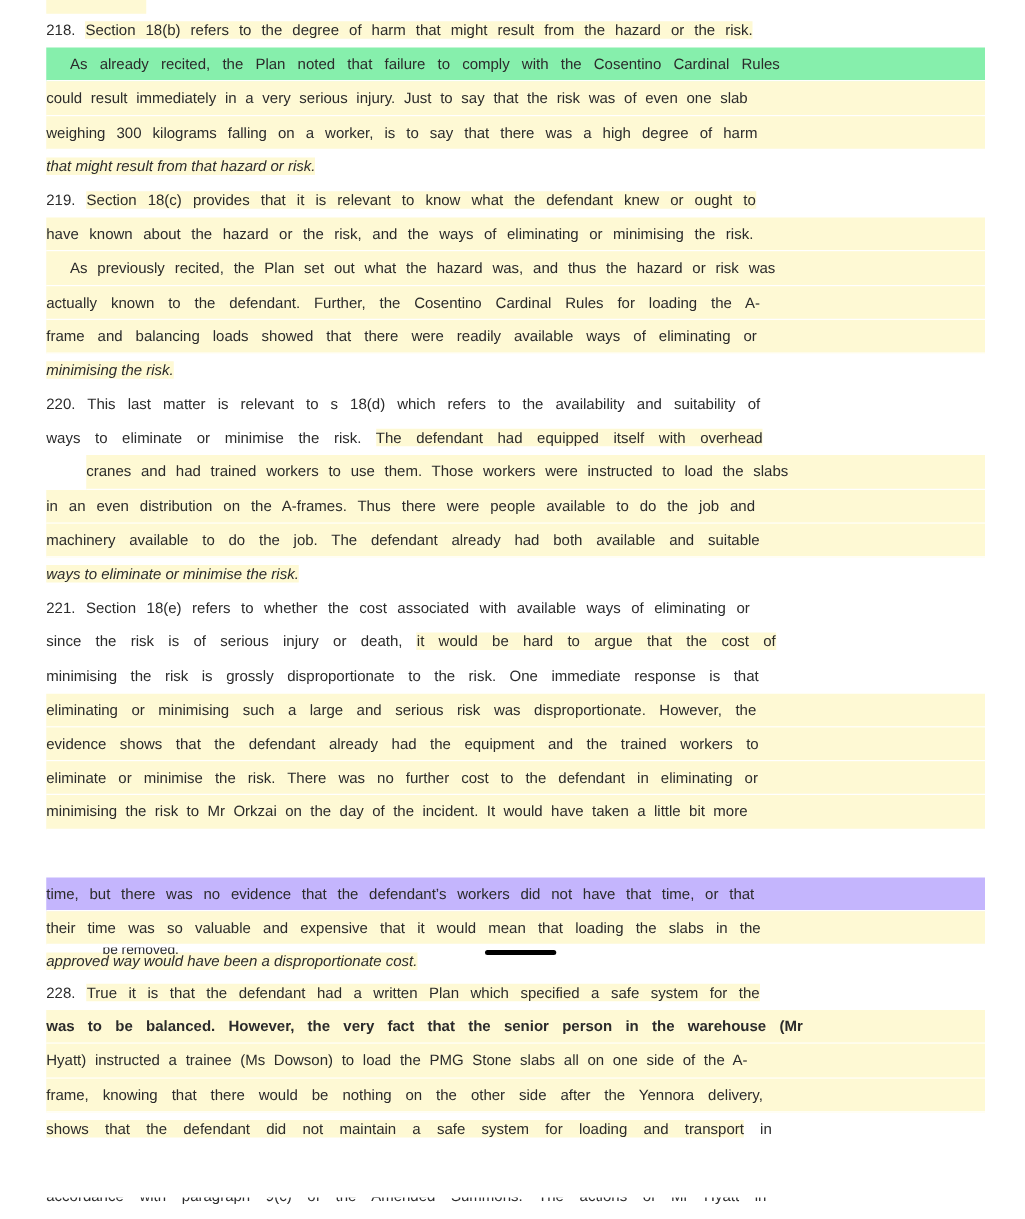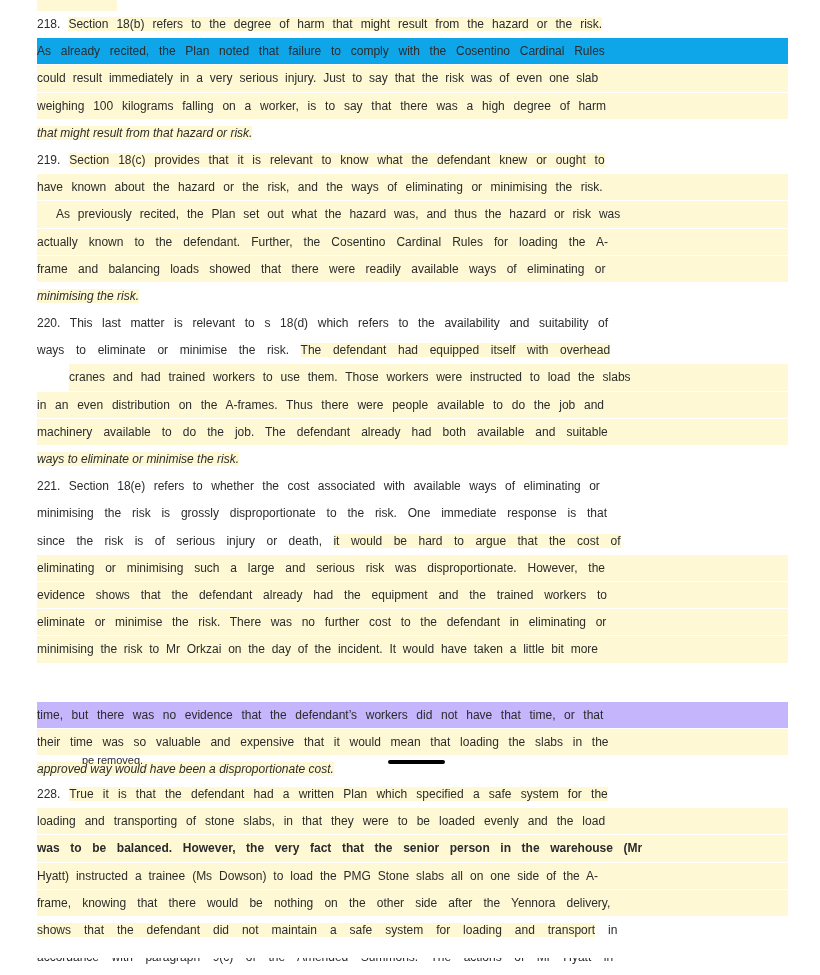--- a/index.html
+++ b/index.html
@@ -92,23 +92,23 @@
 <body style="color: rgb(43, 43, 43);">
 
 <div class="top-fragment" style="background: rgb(254, 249, 212);"></div>
 
 <div class="page" id="sec1">
 
   <div>
     <div class="line" style="text-align-last: left; word-spacing: 4.68px;">
       <span class="num">218.</span><span class="num"> </span><span class="hl" style="background: rgb(254, 249, 212);">Section 18(b) refers to the degree of harm that might result from the hazard or the risk.</span>
     </div>
-    <div class="line fullhl" style="background: #0ea5e9; text-align-last: left; word-spacing: 6.4px;">As already recited, the Plan noted that failure to comply with the Cosentino Cardinal Rules</div>
+    <div class="line fullhl" style="background: #86efac; text-align-last: left; word-spacing: 6.4px; padding-left: 19px;">As already recited, the Plan noted that failure to comply with the Cosentino Cardinal Rules</div>
     <div class="line fullhl" style="background: rgb(254, 249, 212); text-align-last: left; word-spacing: 3.62px;">could result immediately in a very serious injury. Just to say that the risk was of even one slab</div>
-    <div class="line fullhl" style="background: rgb(254, 249, 212); text-align-last: left; word-spacing: 5.49px;">weighing 100 kilograms falling on a worker, is to say that there was a high degree of harm</div>
+    <div class="line fullhl" style="background: rgb(254, 249, 212); text-align-last: left; word-spacing: 5.49px;">weighing 300 kilograms falling on a worker, is to say that there was a high degree of harm</div>
     <div class="line last"><span class="hl" style="background: rgb(254, 249, 212);">that might result from that hazard or risk.</span></div>
   </div>
 
   <div>
     <div class="line" style="text-align-last: left; word-spacing: 5.54px;">
       <span class="num">219.</span><span class="num"> </span><span class="hl" style="background: rgb(254, 249, 212);">Section 18(c) provides that it is relevant to know what the defendant knew or ought to</span>
     </div>
     <div class="line fullhl" style="background: rgb(254, 249, 212); text-align-last: left; word-spacing: 5.09px;">have known about the hazard or the risk, and the ways of eliminating or minimising the risk.</div>
     <div class="line fullhl" style="background: rgb(254, 249, 212); text-align-last: left; word-spacing: 4.51px; padding-left: 19px;">As previously recited, the Plan set out what the hazard was, and thus the hazard or risk was</div>
     <div class="line fullhl" style="background: rgb(254, 249, 212); text-align-last: left; word-spacing: 7.74px;">actually known to the defendant. Further, the Cosentino Cardinal Rules for loading the A-</div>
@@ -126,24 +126,24 @@
     <div class="line fullhl" style="background: rgb(254, 249, 212); text-align-last: left; word-spacing: 4.46px; margin-left: 32px;">cranes and had trained workers to use them. Those workers were instructed to load the slabs</div>
     <div class="line fullhl" style="background: rgb(254, 249, 212); text-align-last: left; word-spacing: 5.39px;">in an even distribution on the A-frames. Thus there were people available to do the job and</div>
     <div class="line fullhl" style="background: rgb(254, 249, 212); text-align-last: left; word-spacing: 7.69px;">machinery available to do the job. The defendant already had both available and suitable</div>
     <div class="line last"><span class="hl" style="background: rgb(254, 249, 212);">ways to eliminate or minimise the risk.</span></div>
   </div>
 
   <div>
     <div class="line" style="text-align-last: left; word-spacing: 5.09px;">
       <span class="num">221.</span><span class="num"> </span><span>Section 18(e) refers to whether the cost associated with available ways of eliminating or</span>
     </div>
-    <div class="line" style="text-align-last: left; word-spacing: 7.47px;">minimising the risk is grossly disproportionate to the risk. One immediate response is that</div>
     <div class="line" style="text-align-last: left; word-spacing: 8.11px;">
       <span>since the risk is of serious injury or death,</span><span class="num"> </span><span class="hl" style="background: rgb(254, 249, 212);">it would be hard to argue that the cost of</span>
     </div>
+    <div class="line" style="text-align-last: left; word-spacing: 7.47px;">minimising the risk is grossly disproportionate to the risk. One immediate response is that</div>
     <div class="line fullhl" style="background: rgb(254, 249, 212); text-align-last: left; word-spacing: 7.48px;">eliminating or minimising such a large and serious risk was disproportionate. However, the</div>
     <div class="line fullhl" style="background: rgb(254, 249, 212); text-align-last: left; word-spacing: 7.46px;">evidence shows that the defendant already had the equipment and the trained workers to</div>
     <div class="line fullhl" style="background: rgb(254, 249, 212); text-align-last: left; word-spacing: 6.31px;">eliminate or minimise the risk. There was no further cost to the defendant in eliminating or</div>
     <div class="line fullhl" style="background: rgb(254, 249, 212); text-align-last: left; word-spacing: 3.41px;">minimising the risk to Mr Orkzai on the day of the incident. It would have taken a little bit more</div>
     <div class="line fullhl" style="background: #c4b5fd; text-align-last: left; word-spacing: 5.27px; margin-top: 38px;">time, but there was no evidence that the defendant’s workers did not have that time, or that</div>
     <div class="line fullhl" style="background: rgb(254, 249, 212); text-align-last: left; word-spacing: 6.41px;">their time was so valuable and expensive that it would mean that loading the slabs in the</div>
     <div class="line last"><span class="hl" style="background: rgb(254, 249, 212);">approved way would have been a disproportionate cost.</span></div>
   </div>
 </div>
 
@@ -152,21 +152,20 @@
 </div>
 
 <div class="divider" style="background: rgb(0, 0, 0);"></div>
 
 <div class="page" id="sec2">
 
   <div>
     <div class="line" style="text-align-last: left; word-spacing: 5.87px;">
       <span class="num">228.</span><span class="num"> </span><span class="hl" style="background: rgb(254, 249, 212);">True it is that the defendant had a written Plan which specified a safe system for the</span>
     </div>
-    <div class="line fullhl" style="background: rgb(254, 249, 212); text-align-last: left; word-spacing: 5.65px;">loading and transporting of stone slabs, in that they were to be loaded evenly and the load</div>
     <div class="line fullhl" style="background: rgb(254, 249, 212); text-align-last: left; word-spacing: 7.27px; font-weight: bold;">was to be balanced. However, the very fact that the senior person in the warehouse (Mr</div>
     <div class="line fullhl" style="background: rgb(254, 249, 212); text-align-last: left; word-spacing: 3.6px;">Hyatt) instructed a trainee (Ms Dowson) to load the PMG Stone slabs all on one side of the A-</div>
     <div class="line fullhl" style="background: rgb(254, 249, 212); text-align-last: left; word-spacing: 7.8px;">frame, knowing that there would be nothing on the other side after the Yennora delivery,</div>
     <div class="line" style="text-align-last: left; word-spacing: 9.63px;">
       <span class="hl" style="background: rgb(254, 249, 212);">shows that the defendant did not maintain a safe system for loading and transport</span><span class="num"> </span><span>in</span>
     </div>
   </div>
 </div>
 
 <div class="bottom-clip">

